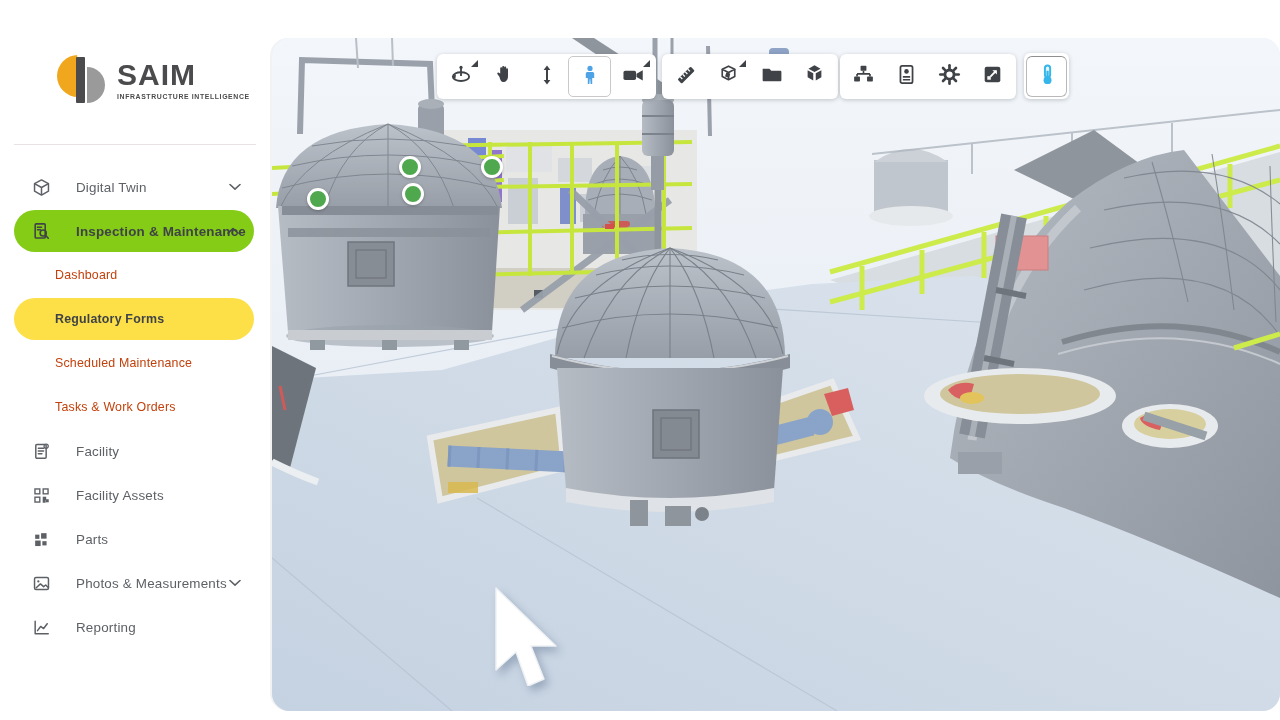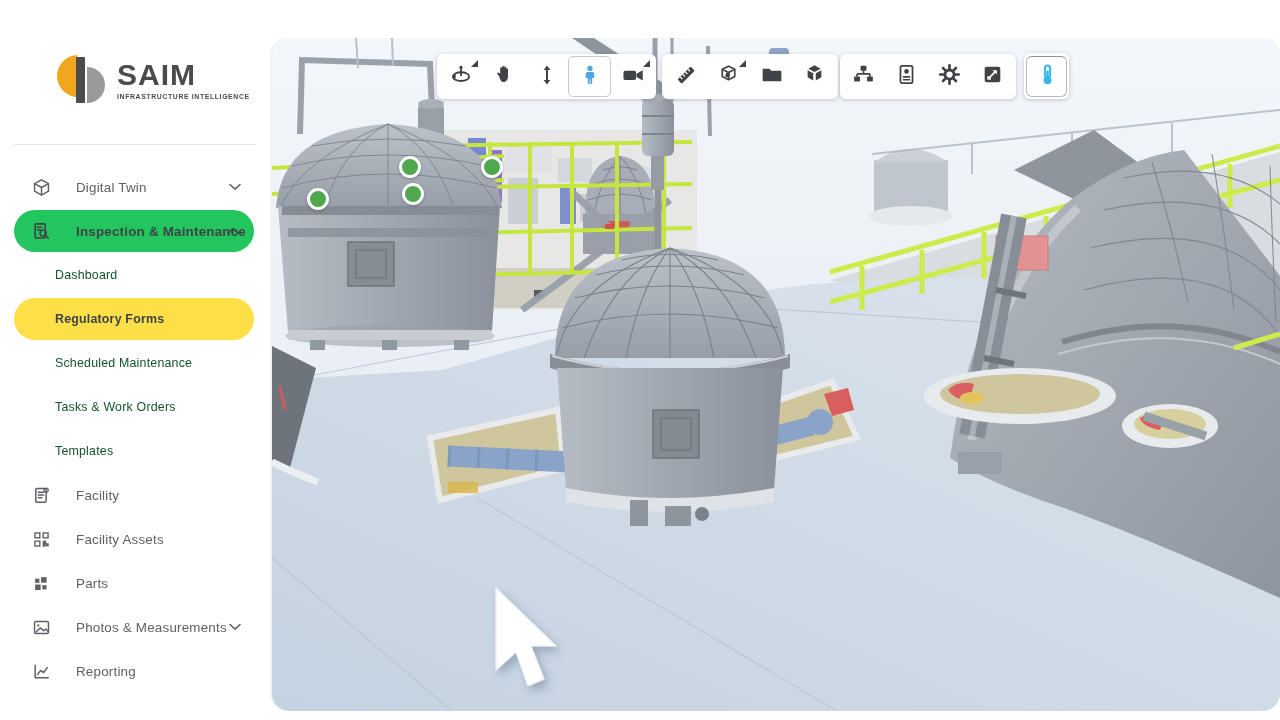--- a/index.html
+++ b/index.html
@@ -17,25 +17,25 @@
     background:#9a9a9a; clip-path:inset(0 0 0 50%); }
   .logo-bar { position:absolute; left:19px; top:2px; width:9px; height:46px; background:#4b4b4d; border-radius:1px; }
   .brand-name { font-size:30px; font-weight:bold; letter-spacing:1px; color:#4b4b4d; line-height:30px; }
   .brand-tagline { font-size:6.9px; font-weight:bold; letter-spacing:.62px; color:#4b4b4d; margin-top:3px; }
   .divider { height:1px; background:#e9e2e2; margin:0 14px; position:absolute; top:128px; left:0; right:0; }
   .menu { position:absolute; top:128px; left:0; right:0; bottom:0; padding-top:21px; overflow:hidden; }
   .mi { height:44px; display:flex; align-items:center; padding-left:32px; position:relative; cursor:pointer; }
   .mi .mic { width:19px; height:19px; margin-right:25px; display:flex; align-items:center; justify-content:center; }
   .mi .mil { font-size:13.4px; color:#5d6166; letter-spacing:.2px; }
   .mi .chev { position:absolute; right:29px; top:50%; transform:translateY(-50%); display:flex; }
-  .mi.pill { margin:1px 16px 1px 14px; padding-left:18px; height:42px; background:#22c55e; border-radius:21px;text-align:right; }
+  .mi.pill { margin:1px 16px 1px 14px; padding-left:18px; height:42px; background:#84cc16; border-radius:21px;text-align:right; }
   .mi.pill .chev { right:15px; }
   .mi.pill .mil { font-weight:bold; color:#3f4347; }
   .ms { height:44px; display:flex; align-items:center; padding-left:55px; cursor:pointer; }
-  .ms .mil { font-size:12.4px; color:#14532d; letter-spacing:.2px; }
+  .ms .mil { font-size:12.4px; color:#c2410c; letter-spacing:.2px; }
   .ms.pill { margin:1px 16px 1px 14px; padding-left:41px; height:42px; background:#fde047; border-radius:21px; }
   .ms.pill .mil { font-weight:bold; color:#3f4347; }
 
   
   .viewer { position:absolute; left:272px; top:22px; width:1008px; height:673px;
     border-radius:18px; overflow:hidden; background:#e7edf4; box-shadow:-2px 0 0 rgba(0,0,0,.05); }
   .scene { position:absolute; inset:0; width:100%; height:100%; display:block; }
 
   
   .marker { position:absolute; width:22px; height:22px; border-radius:50%; background:#4fa84e;
@@ -113,23 +113,20 @@
         <span class="mil">Dashboard</span>
       </div>
       <div class="ms pill">
         <span class="mil">Regulatory Forms</span>
       </div>
       <div class="ms">
         <span class="mil">Scheduled Maintenance</span>
       </div>
       <div class="ms">
         <span class="mil">Tasks &amp; Work Orders</span>
-      </div>
-      <div class="ms">
-        <span class="mil">Templates</span>
       </div>
 
 
       <div class="mi">
         <span class="mic">
           <svg width="19" height="19" viewBox="0 0 18 18" fill="none" stroke="#5d6166" stroke-width="1.4" stroke-linecap="round">
               <rect x="3.6" y="2.4" width="9.8" height="13" rx="1"></rect>
               <path d="M6,6 H11 M6,8.6 H11 M6,11.2 H9.4"></path>
               <circle cx="13.4" cy="4" r="2" stroke-width="1.2"></circle>
             </svg>

